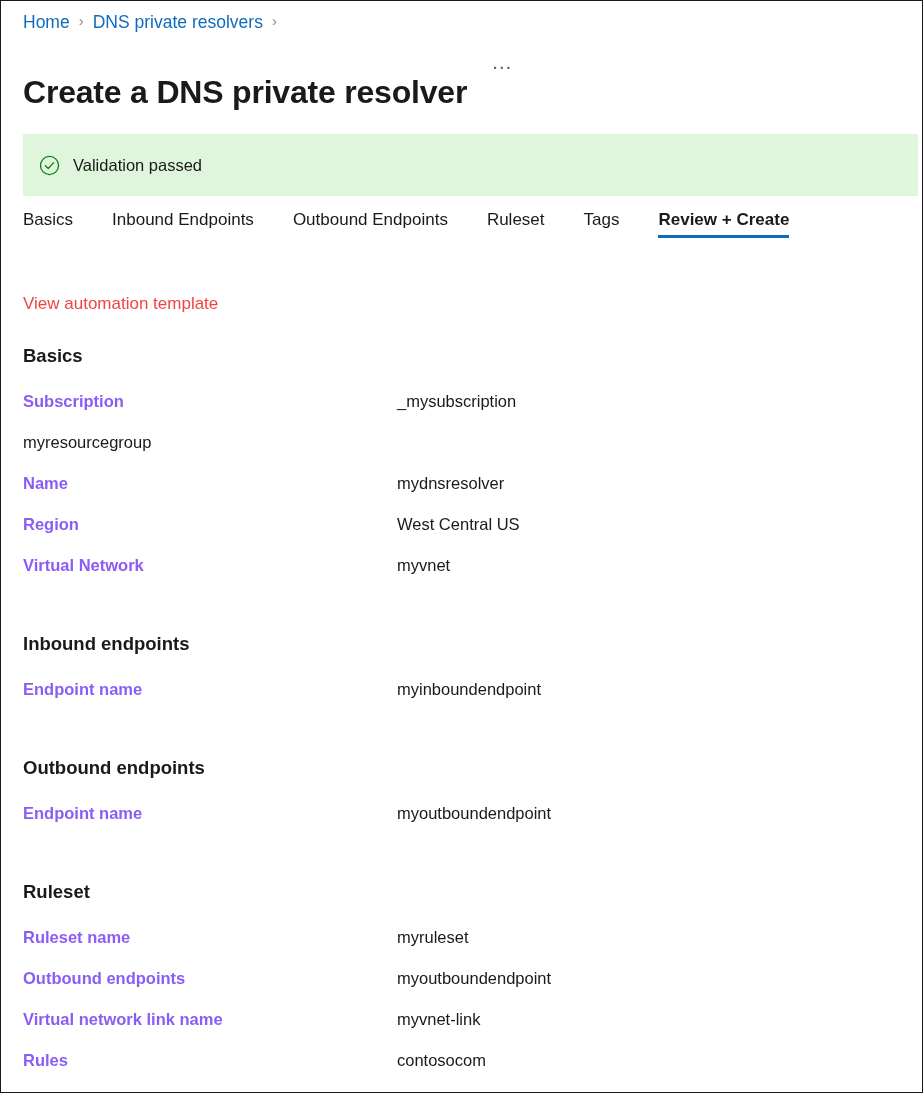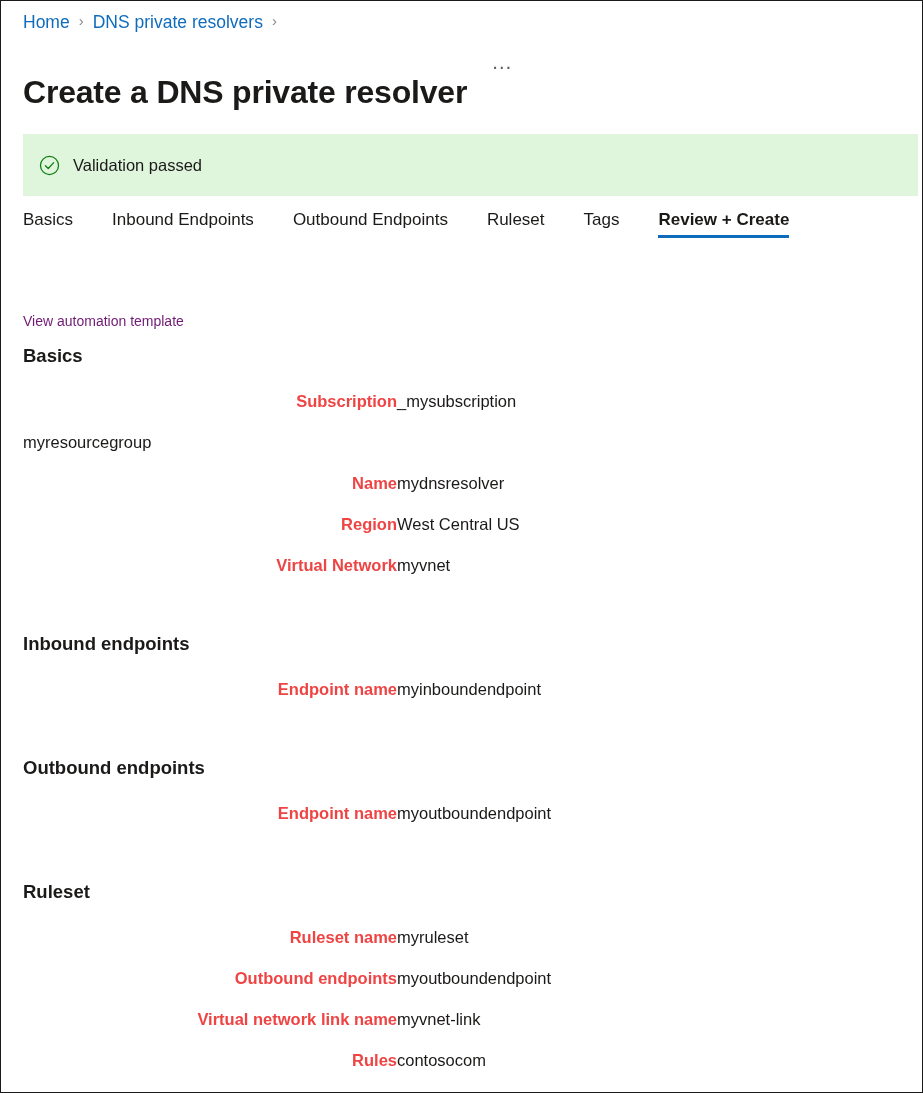--- a/index.html
+++ b/index.html
@@ -133,25 +133,24 @@
     bottom: 15px;
     height: 3px;
     background: #0f6cbd;
   }
 
   
   .automation-link {
     position: absolute;
     left: 22px;
     top: 292px;
-    font-size: 14px;
-    line-height: 22px;
-    color: #701a75;
-    cursor: pointer;
-    margin-top: 17px;
+    font-size: 17px;
+    line-height: 22px;
+    color: #ef4444;
+    cursor: pointer;
   }
 
   
   .sections {
     position: absolute;
     left: 22px;
     top: 343px;
     width: 880px;
   }
   .section { margin-bottom: 0; }
@@ -169,22 +168,21 @@
     display: flex;
     align-items: baseline;
     height: 41px;
   }
   .kv-key {
     width: 374px;
     flex: 0 0 374px;
     font-size: 16.5px;
     line-height: 22px;
     font-weight: 600;
-    color: #ef4444;
-    text-align: right;
+    color: #8b5cf6;
   }
   .kv-val {
     font-size: 16.5px;
     line-height: 22px;
     font-weight: 400;
     color: #1b1a19;
   }
 </style>
 </head>
 <body>

